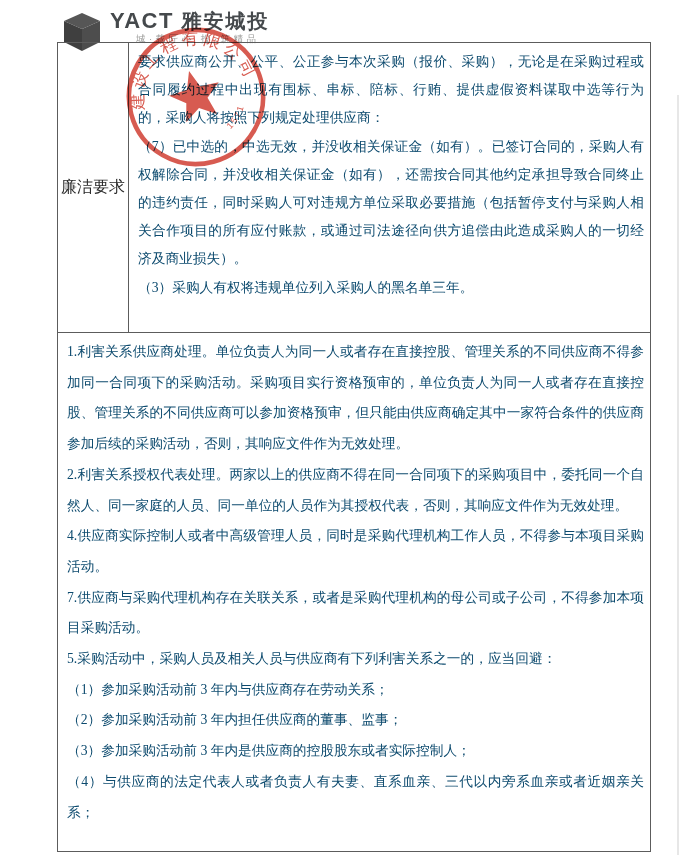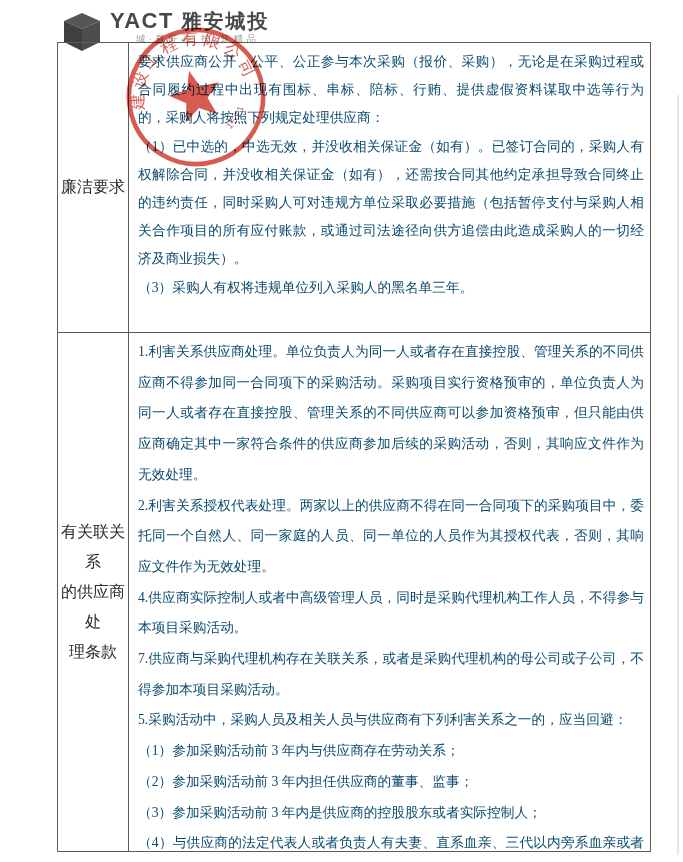--- a/index.html
+++ b/index.html
@@ -68,31 +68,26 @@
   <div class="tagline">城·载匠心  投·筑精品</div>
 </div>
 
 <div class="doc-table" id="doc-table">
   <div class="t-row row-0">
     <div class="t-label">
         <div>廉洁要求</div>
       </div>
     <div class="t-content">
         <p>要求供应商公开、公平、公正参与本次采购（报价、采购），无论是在采购过程或合同履约过程中出现有围标、串标、陪标、行贿、提供虚假资料谋取中选等行为的，采购人将按照下列规定处理供应商：</p>
-        <p>（1）已中选的，中选无效，并没收相关保证金（如有）。已签订合同的，采购人有权解除合同，并没收相关保证金（如有），还需按合同其他约定承担导致合同终止的违约责任，同时采购人可对违规方单位采取必要措施（包括暂停支付与采购人相关合作项目的所有应付账款，或通过司法途径向供方追偿由此造成采购人的一切经济及商业损失）。</p>
+        <p>（7）已中选的，中选无效，并没收相关保证金（如有）。已签订合同的，采购人有权解除合同，并没收相关保证金（如有），还需按合同其他约定承担导致合同终止的违约责任，同时采购人可对违规方单位采取必要措施（包括暂停支付与采购人相关合作项目的所有应付账款，或通过司法途径向供方追偿由此造成采购人的一切经济及商业损失）。</p>
         <p>（3）采购人有权将违规单位列入采购人的黑名单三年。</p>
       </div>
   </div>
 
   <div class="t-row row-1">
-    <div class="t-label">
-        <div>有关联关系</div>
-        <div>的供应商处</div>
-        <div>理条款</div>
-      </div>
     <div class="t-content">
         <p>1.利害关系供应商处理。单位负责人为同一人或者存在直接控股、管理关系的不同供应商不得参加同一合同项下的采购活动。采购项目实行资格预审的，单位负责人为同一人或者存在直接控股、管理关系的不同供应商可以参加资格预审，但只能由供应商确定其中一家符合条件的供应商参加后续的采购活动，否则，其响应文件作为无效处理。</p>
         <p>2.利害关系授权代表处理。两家以上的供应商不得在同一合同项下的采购项目中，委托同一个自然人、同一家庭的人员、同一单位的人员作为其授权代表，否则，其响应文件作为无效处理。</p>
         <p>4.供应商实际控制人或者中高级管理人员，同时是采购代理机构工作人员，不得参与本项目采购活动。</p>
         <p>7.供应商与采购代理机构存在关联关系，或者是采购代理机构的母公司或子公司，不得参加本项目采购活动。</p>
         <p>5.采购活动中，采购人员及相关人员与供应商有下列利害关系之一的，应当回避：</p>
         <p>（1）参加采购活动前 3 年内与供应商存在劳动关系；</p>
         <p>（2）参加采购活动前 3 年内担任供应商的董事、监事；</p>
         <p>（3）参加采购活动前 3 年内是供应商的控股股东或者实际控制人；</p>
         <p>（4）与供应商的法定代表人或者负责人有夫妻、直系血亲、三代以内旁系血亲或者近姻亲关系；</p>

